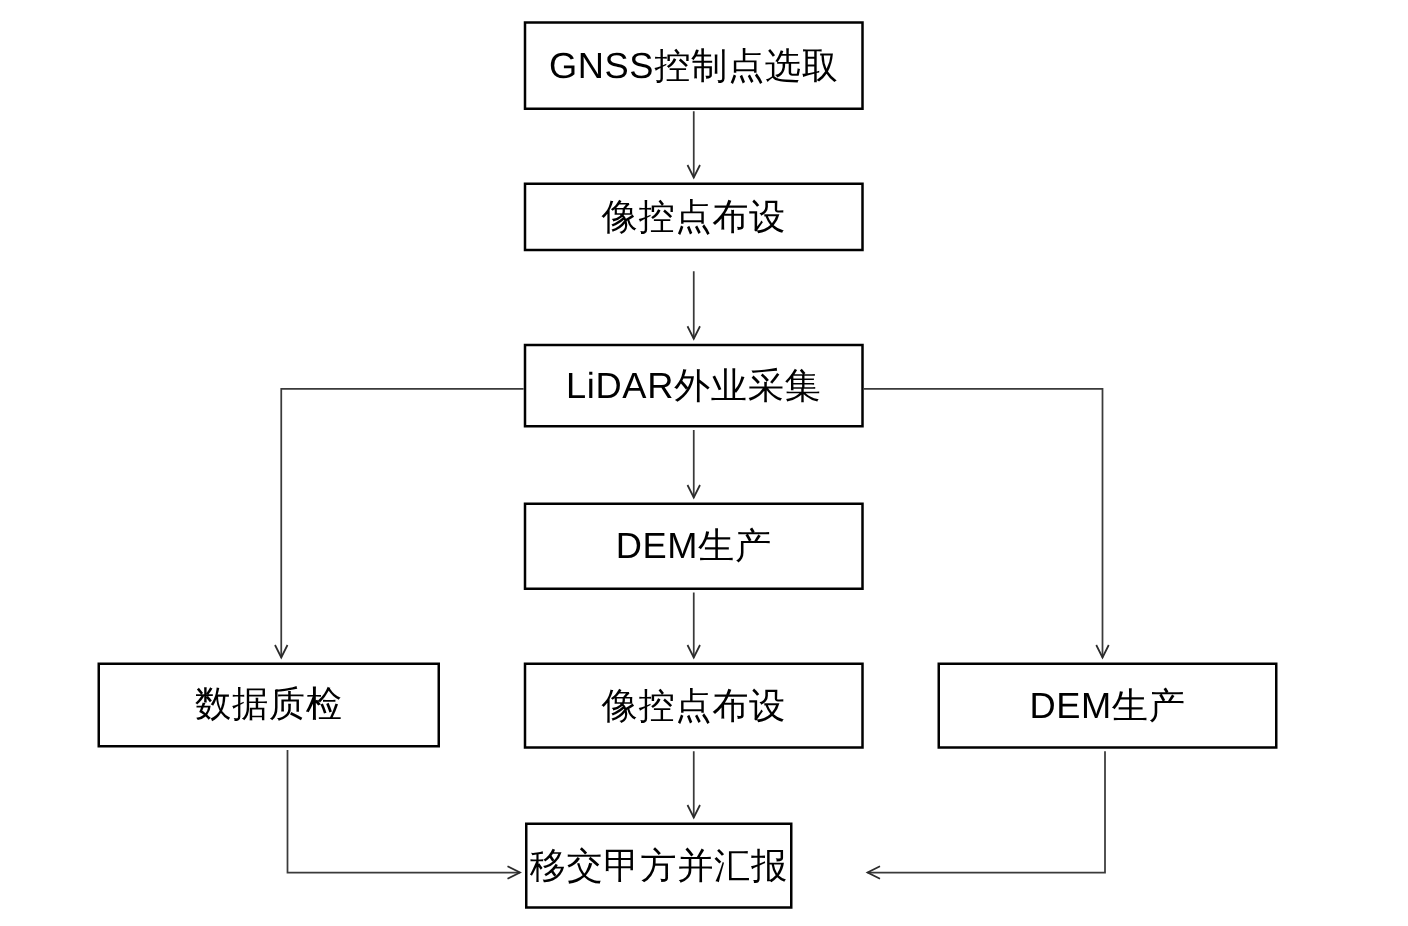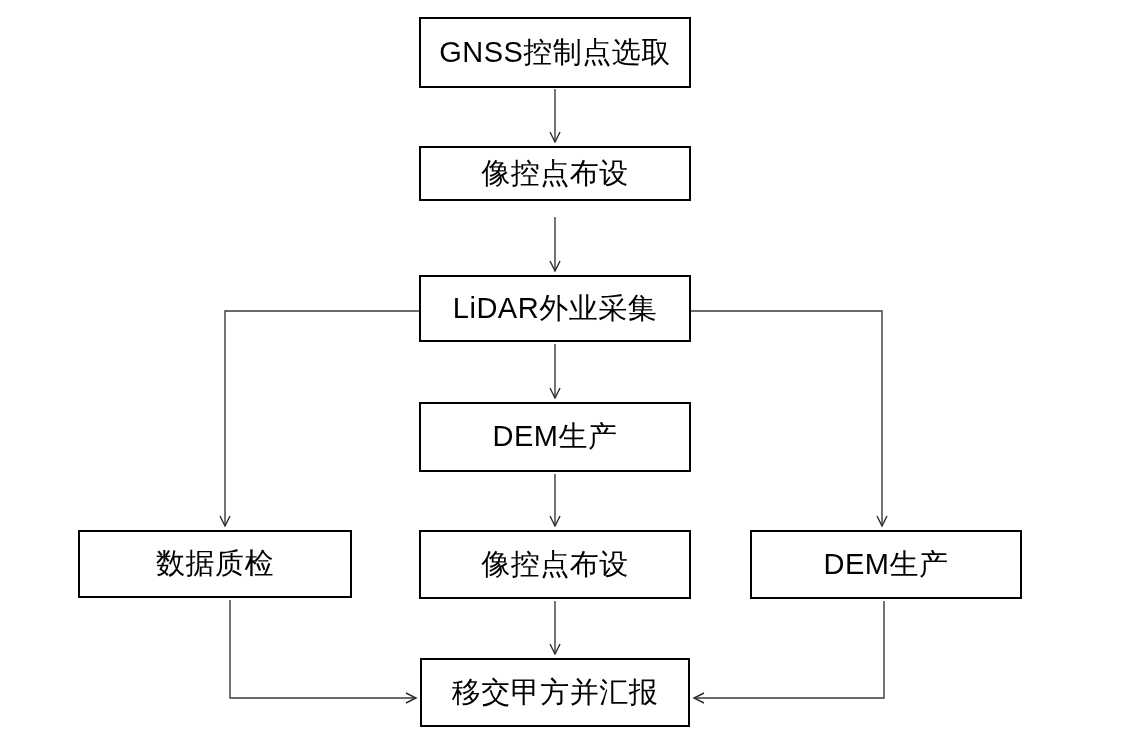--- a/index.html
+++ b/index.html
@@ -41,21 +41,21 @@
     letter-spacing: 0.5px;
     white-space: nowrap;
   }
   #n-gnss      { left: 419px; top: 17px;  width: 272px; height: 71px; }
   #n-xiangkong { left: 419px; top: 146px; width: 272px; height: 55px; }
   #n-lidar     { left: 419px; top: 275px; width: 272px; height: 67px; justify-content: center; }
   #n-dom       { left: 419px; top: 402px; width: 272px; height: 70px; }
   #n-shuju     { left: 78px;  top: 530px; width: 274px; height: 68px; }
   #n-chengguo  { left: 419px; top: 530px; width: 272px; height: 69px; }
   #n-dem       { left: 750px; top: 530px; width: 272px; height: 69px; }
-  #n-yijiao    { left: 420px; top: 658px; width: 270px; height: 69px; }
+  #n-yijiao    { left: 420px; top: 658px; width: 214px; height: 69px; }
 </style>
 </head>
 <body>
 
 <div class="canvas">
 
   <svg class="edges" width="1126" height="741" viewBox="0 0 1126 741" xmlns="http://www.w3.org/2000/svg">
     <defs>
       <marker id="arw" markerUnits="userSpaceOnUse" markerWidth="18" markerHeight="18" refX="13" refY="8" orient="auto">
         <path d="M3,3 L13,8 L3,13" fill="none" stroke="#2b2b2b" stroke-width="1.4"></path>

